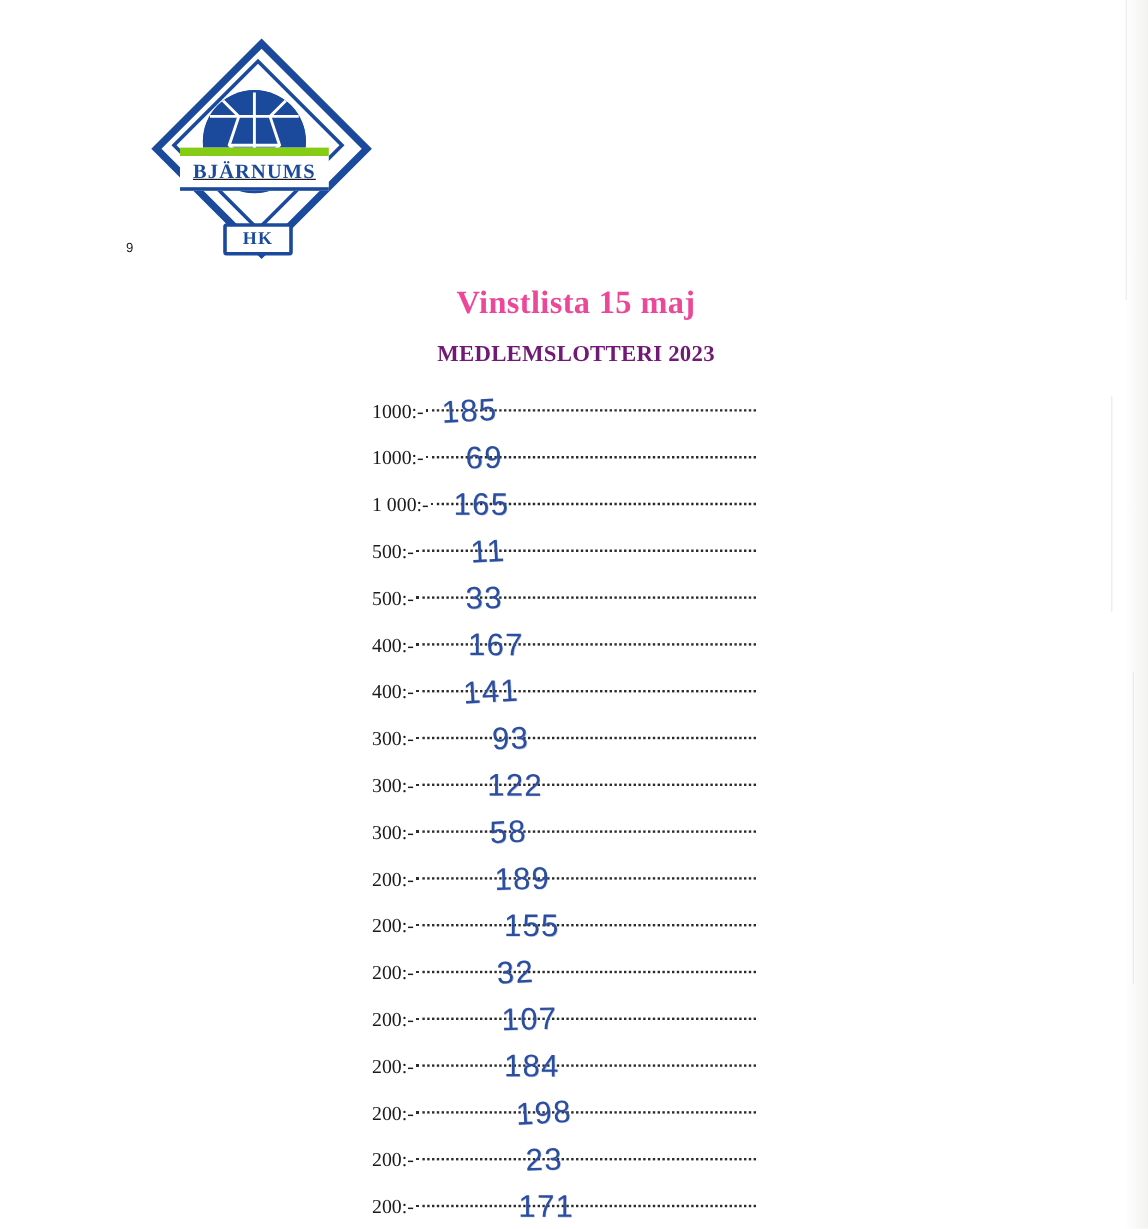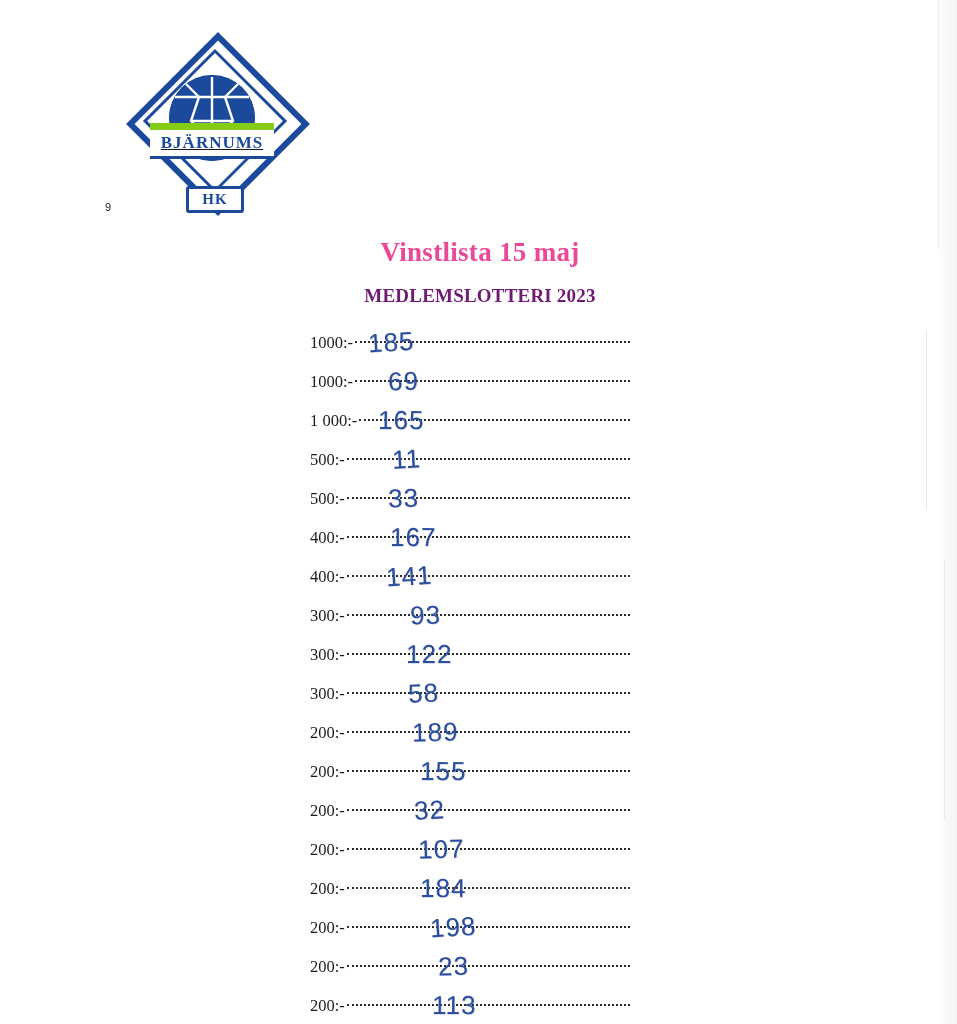--- a/index.html
+++ b/index.html
@@ -309,15 +309,15 @@
       <span class="prize-number" style="left: 120px; transform: rotate(-3deg);">198</span>
     </div>
     <div class="prize-row">
       <span class="prize-amount">200:-</span>
       <span class="prize-dots"></span>
       <span class="prize-number" style="left: 128px; transform: rotate(-1.4deg);">23</span>
     </div>
     <div class="prize-row">
       <span class="prize-amount">200:-</span>
       <span class="prize-dots"></span>
-      <span class="prize-number" style="left: 122px; transform: rotate(0.2deg);">113</span>
+      <span class="prize-number" style="left: 122px; transform: rotate(0.2deg);">171</span>
     </div>
   </div>
 
 </body></html>

